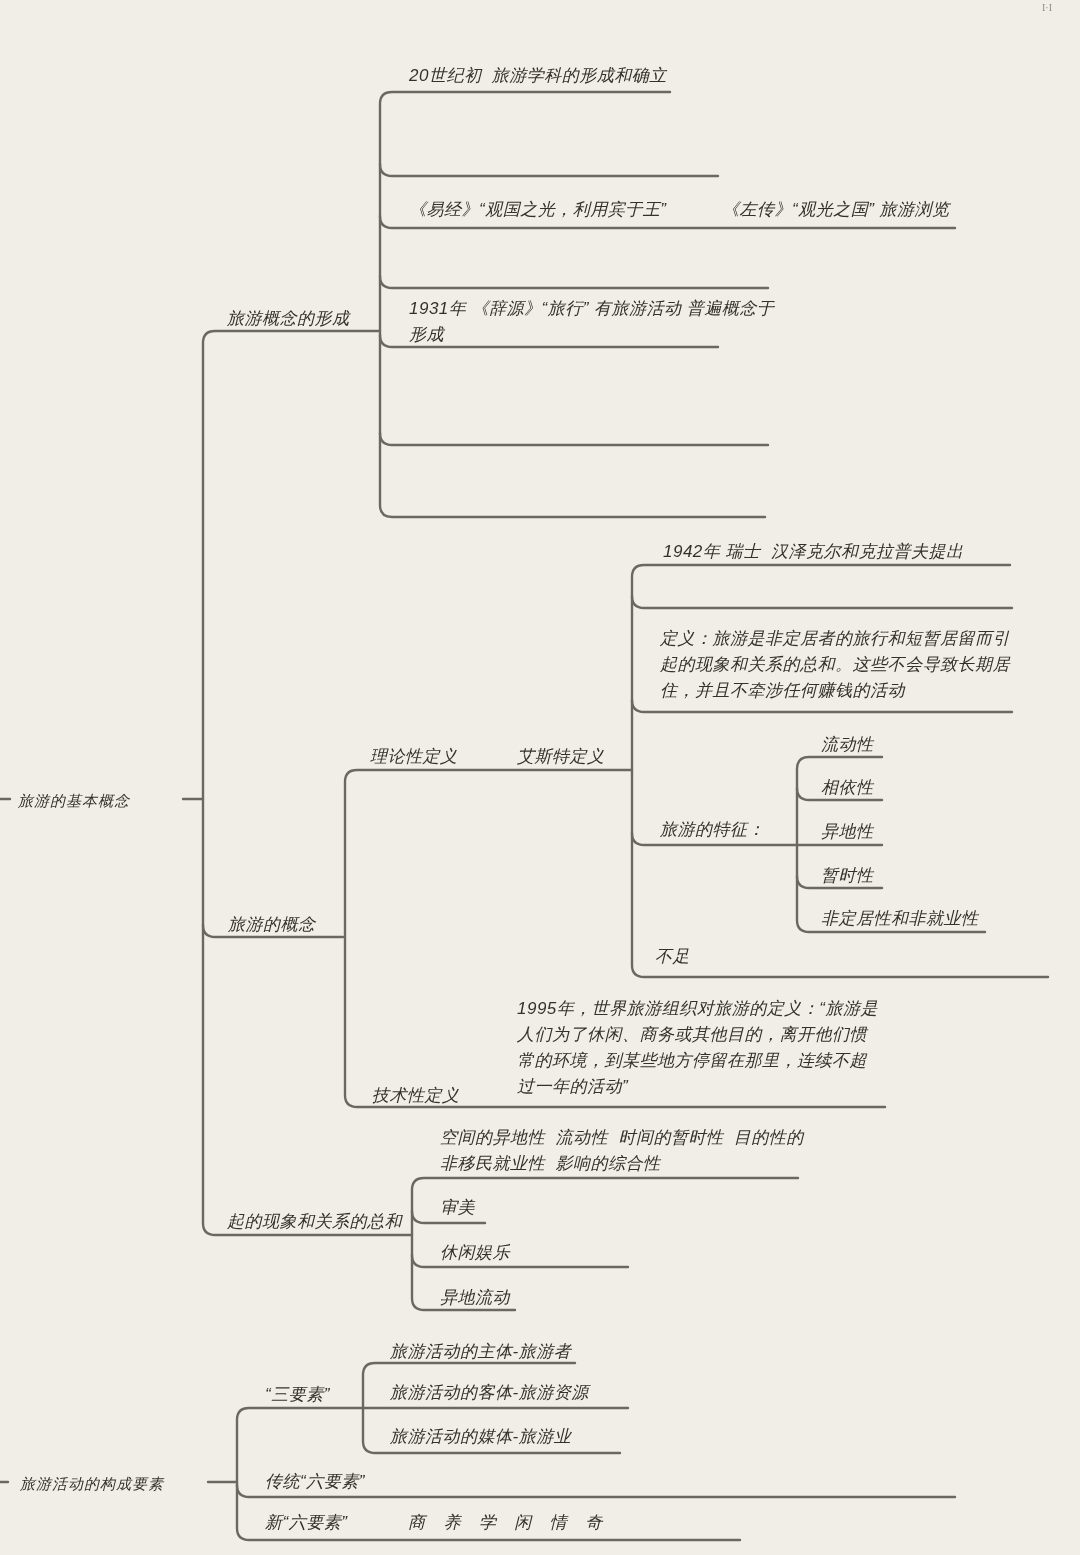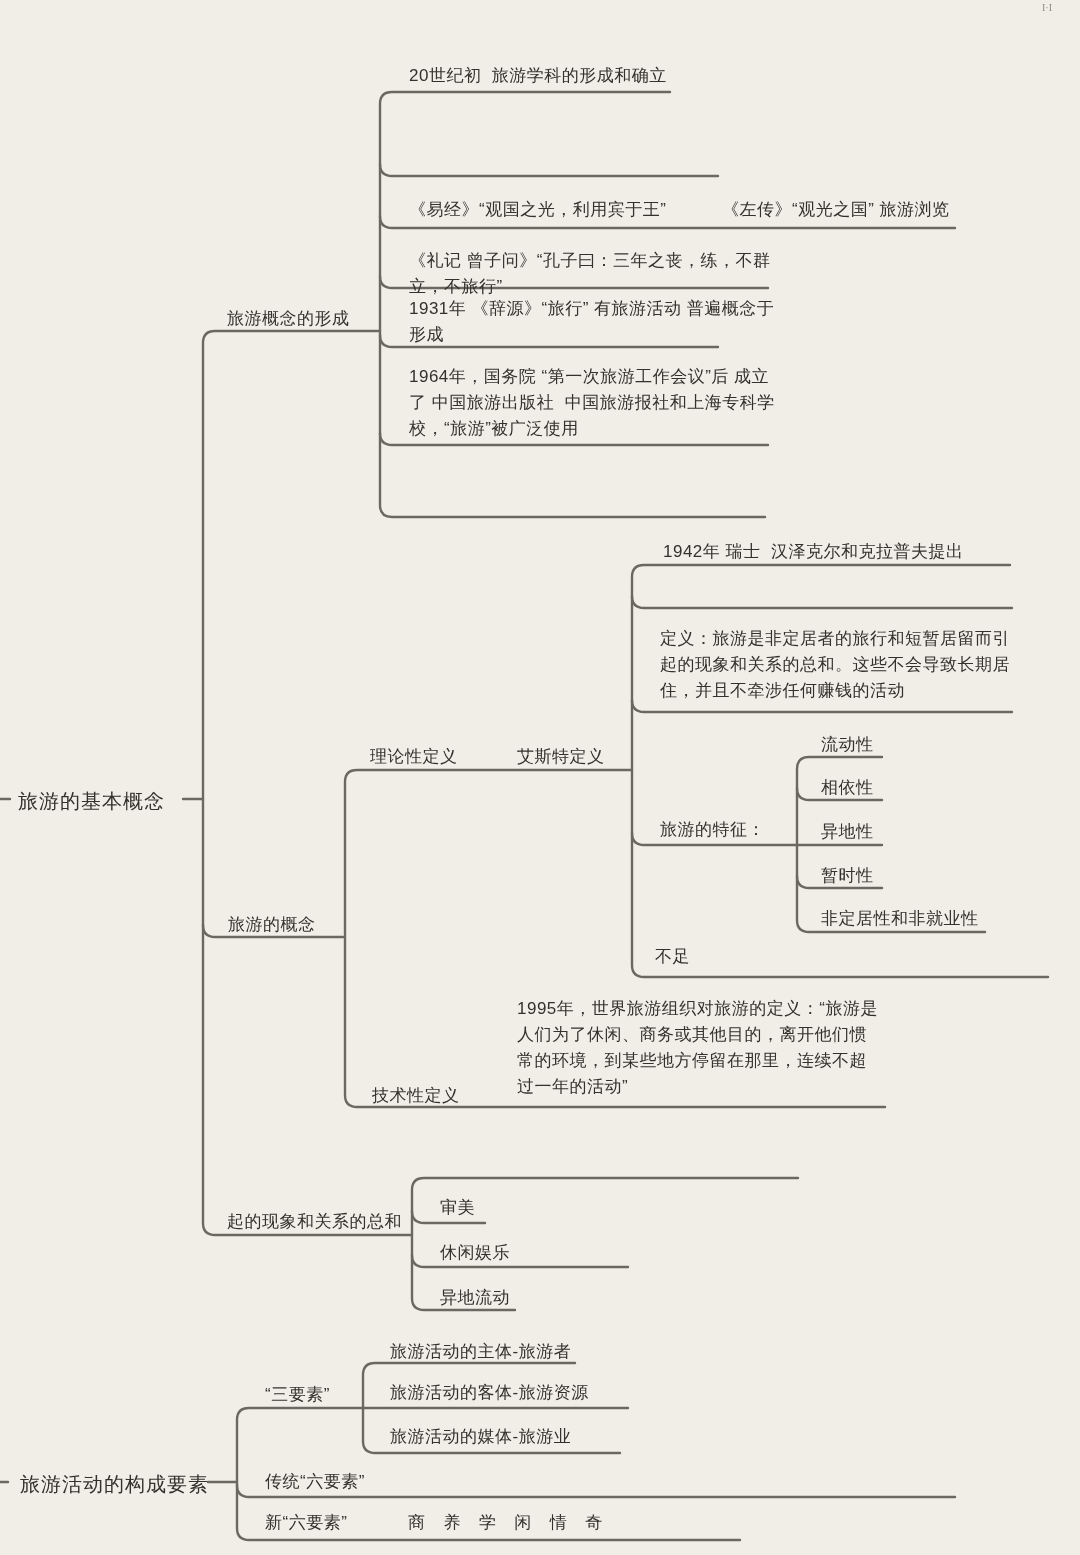--- a/index.html
+++ b/index.html
@@ -13,23 +13,24 @@
   .wires{position:absolute;left:0;top:0;width:1080px;height:1555px;}
   .wires path{stroke:#6b6861;stroke-width:2.4;fill:none;stroke-linecap:round;}
   .t{
     position:absolute;
     font-size:17px;
     line-height:26px;
     color:#33312c;
     font-weight:500;
     white-space:pre;
     letter-spacing:0.5px;
+    font-style:italic;
   }
   .rt{
-    font-size:20px;
+    font-size:15px;
     letter-spacing:1px;
   }
   .mark{
     position:absolute;
     left:1042px;top:2px;
     font-size:10px;
     color:#8f8c85;
     font-family:"Liberation Serif", serif;
     white-space:pre;
     text-align:right;
@@ -76,27 +77,22 @@
 
     <path d="M575 1363 L375 1363 Q363 1363 363 1375 L363 1441 Q363 1453 375 1453 L620 1453"></path>
   </svg>
 
   <div class="t rt" style="left:18px;top:788px">旅游的基本概念</div>
 
   <div class="t" style="left:227px;top:306px">旅游概念的形成</div>
   <div class="t" style="left:409px;top:63px">20世纪初  旅游学科的形成和确立</div>
   <div class="t" style="left:409px;top:197px">《易经》“观国之光，利用宾于王”</div>
   <div class="t" style="left:722px;top:197px">《左传》“观光之国” 旅游浏览</div>
-  <div class="t" style="left:409px;top:248px">《礼记 曾子问》“孔子曰：三年之丧，练，不群
-立，不旅行”</div>
   <div class="t" style="left:409px;top:296px">1931年 《辞源》“旅行” 有旅游活动 普遍概念于
 形成</div>
-  <div class="t" style="left:409px;top:364px">1964年，国务院 “第一次旅游工作会议”后 成立
-了 中国旅游出版社  中国旅游报社和上海专科学
-校，“旅游”被广泛使用</div>
 
   <div class="t" style="left:228px;top:912px">旅游的概念</div>
   <div class="t" style="left:370px;top:744px">理论性定义</div>
   <div class="t" style="left:517px;top:744px">艾斯特定义</div>
   <div class="t" style="left:663px;top:539px">1942年 瑞士  汉泽克尔和克拉普夫提出</div>
   <div class="t" style="left:660px;top:626px">定义：旅游是非定居者的旅行和短暂居留而引
 起的现象和关系的总和。这些不会导致长期居
 住，并且不牵涉任何赚钱的活动</div>
 
   <div class="t" style="left:660px;top:817px">旅游的特征：</div>
@@ -108,20 +104,22 @@
 
   <div class="t" style="left:655px;top:944px">不足</div>
 
   <div class="t" style="left:372px;top:1083px">技术性定义</div>
   <div class="t" style="left:517px;top:996px">1995年，世界旅游组织对旅游的定义：“旅游是
 人们为了休闲、商务或其他目的，离开他们惯
 常的环境，到某些地方停留在那里，连续不超
 过一年的活动”</div>
 
   <div class="t" style="left:227px;top:1209px">起的现象和关系的总和</div>
+  <div class="t" style="left:440px;top:1125px">空间的异地性  流动性  时间的暂时性  目的性的
+非移民就业性  影响的综合性</div>
   <div class="t" style="left:440px;top:1195px">审美</div>
   <div class="t" style="left:440px;top:1240px">休闲娱乐</div>
   <div class="t" style="left:440px;top:1285px">异地流动</div>
 
   <div class="t rt" style="left:20px;top:1471px">旅游活动的构成要素</div>
 
   <div class="t" style="left:265px;top:1382px">“三要素”</div>
   <div class="t" style="left:390px;top:1339px">旅游活动的主体-旅游者</div>
   <div class="t" style="left:390px;top:1380px">旅游活动的客体-旅游资源</div>
   <div class="t" style="left:390px;top:1424px">旅游活动的媒体-旅游业</div>

